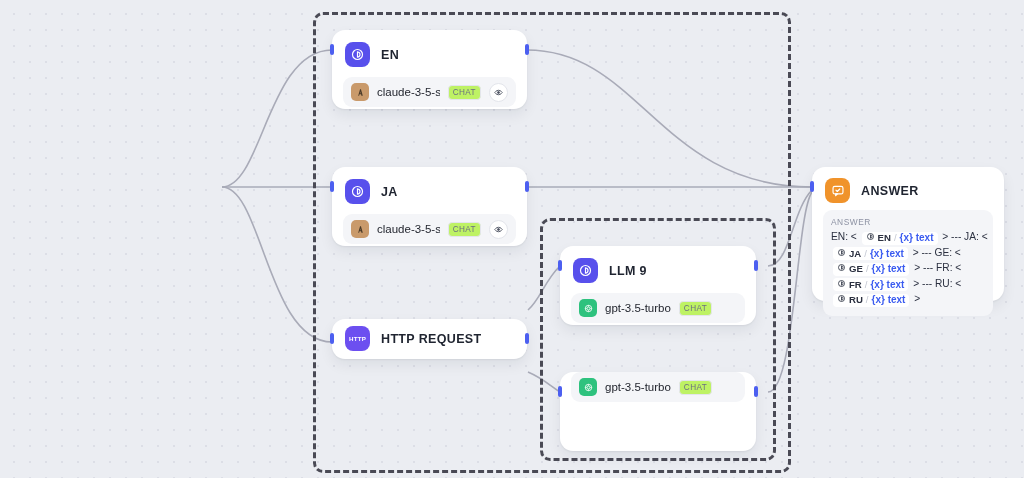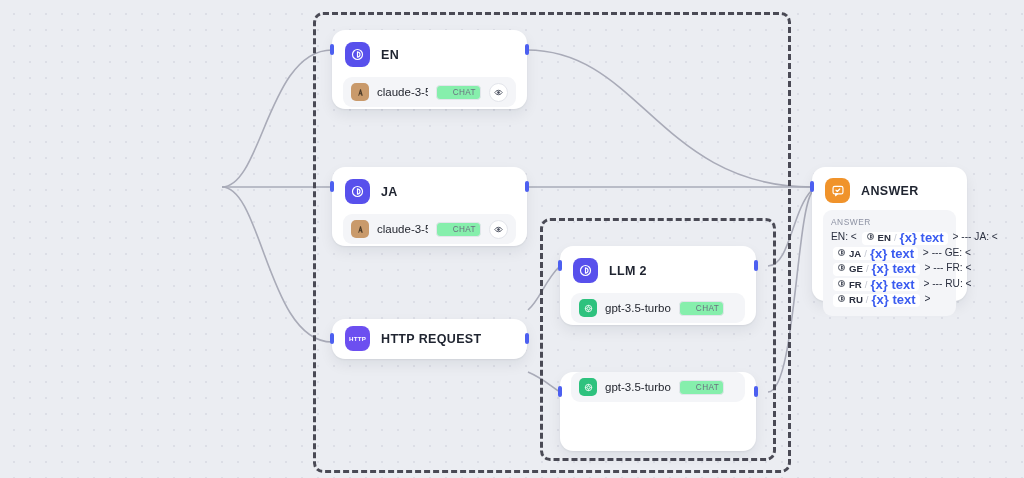--- a/index.html
+++ b/index.html
@@ -86,24 +86,24 @@
     font-size: 11.5px;
     color: #23262f;
     white-space: nowrap;
     overflow: hidden;
     flex: 0 1 auto;
   }
   .chat-badge {
     font-size: 8.2px;
     letter-spacing: .4px;
     color: #6b7080;
-    background: #86efac;
+    background: #bef264;
     border: 1px solid #e3e5eb;
     border-radius: 4px;
-    padding: 2px 4px 2px 16px;
+    padding: 2px 4px 2px 4px;
     flex: 0 0 auto;
   }
   .eye-btn {
     width: 17px; height: 17px; border-radius: 50%;
     background: #fff; border: 1px solid #e3e5eb;
     display: flex; align-items: center; justify-content: center;
     flex: 0 0 auto;
   }
 
   
@@ -133,21 +133,21 @@
     align-items: center;
     gap: 3px;
     background: #ffffff;
     border-radius: 4px;
     padding: 0px 4px;
     margin: 0 2px;
     height: 13px;
   }
   .chip .cnode { font-size: 9.6px; font-weight: bold; color: #2b3040; }
   .chip .slash { color: #c3c7d2; font-size: 9.6px; }
-  .chip .cvar  { font-size: 13px; font-weight: bold; color: #3a5bf0; }
+  .chip .cvar  { font-size: 10px; font-weight: bold; color: #3a5bf0; }
   .plain { white-space: pre; }
 
   
   .port {
     position: absolute;
     width: 4px; height: 11px;
     background: #4c5ff0;
     border-radius: 2px;
   }
 </style>
@@ -247,21 +247,21 @@
 
   <div class="node" style="left:560px; top:246px; width:196px; height:79px;">
     <div class="node-head">
       <span class="icon-sq ico-llm">
         <svg width="15" height="15" viewBox="0 0 24 24" fill="none" stroke="#fff" stroke-width="1.9">
           <circle cx="12" cy="12" r="8"></circle>
             <path d="M12 7 v10"></path>
             <path d="M12 8 a4 4 0 0 1 0 8"></path>
         </svg>
       </span>
-      <span class="node-title">LLM 2</span>
+      <span class="node-title">LLM 9</span>
     </div>
     <div class="model-row">
       <span class="model-ico ico-openai">
         <svg width="11" height="11" viewBox="0 0 24 24" fill="none" stroke="#fff" stroke-width="1.8">
           <circle cx="12" cy="12" r="7"></circle>
             <circle cx="12" cy="12" r="3.2"></circle>
           <path d="M12 5 v3 M12 16 v3 M5 12 h3 M16 12 h3"></path>
         </svg>
       </span>
       <span class="model-name">gpt-3.5-turbo</span>
@@ -280,21 +280,21 @@
           <path d="M12 5 v3 M12 16 v3 M5 12 h3 M16 12 h3"></path>
         </svg>
       </span>
       <span class="model-name">gpt-3.5-turbo</span>
       <span class="chat-badge">CHAT</span>
     </div>
     <div class="port" style="left:-2px; top:14px;"></div>
     <div class="port" style="left:194px; top:14px;"></div>
   </div>
 
-  <div class="node" style="left:812px; top:167px; width:155px; height:134px;">
+  <div class="node" style="left:812px; top:167px; width:192px; height:134px;">
     <div class="node-head" style="padding:11px 14px 7px 13px;">
       <span class="icon-sq ico-answer">
         <svg width="14" height="14" viewBox="0 0 24 24" fill="none" stroke="#fff" stroke-width="2" stroke-linecap="round" stroke-linejoin="round">
           <rect x="3.5" y="4" width="17" height="13" rx="3"></rect>
             <path d="M8 20 l3-3 h-3 Z" fill="#fff"></path>
           <path d="M8.5 10.5 l2.3 2.3 L15 8.6"></path>
         </svg>
       </span>
       <span class="node-title">ANSWER</span>
     </div>

